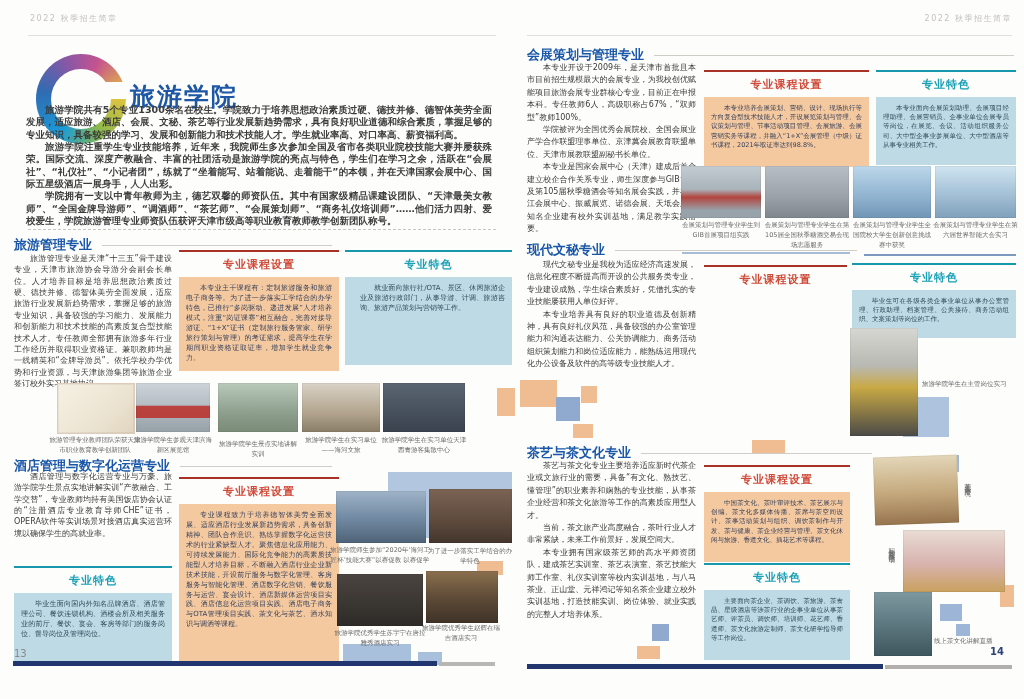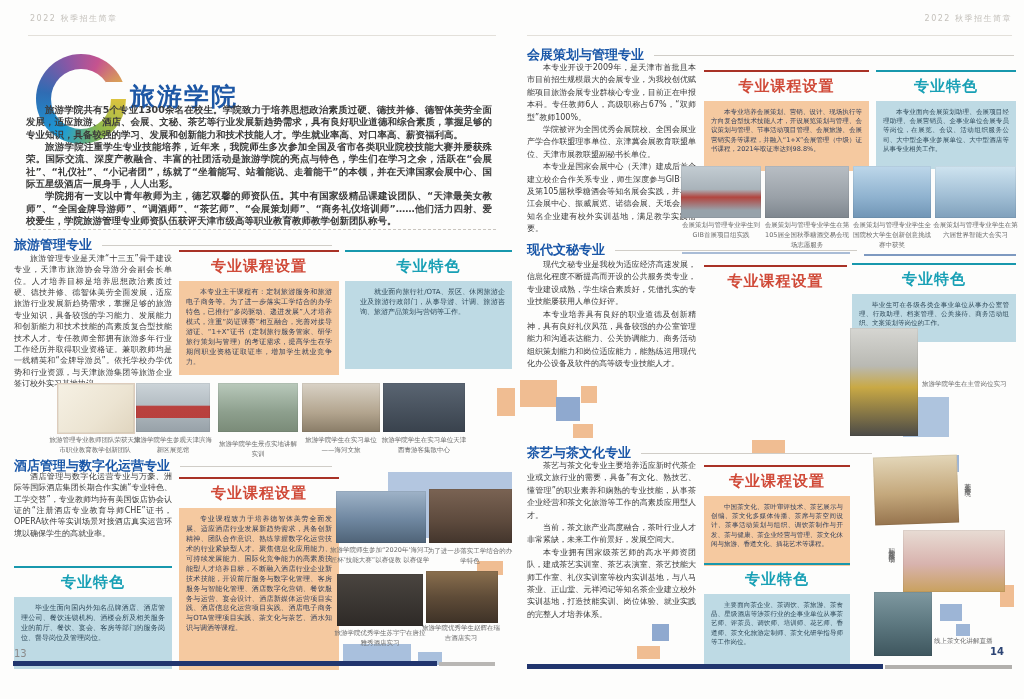--- a/index.html
+++ b/index.html
@@ -16,21 +16,21 @@
   .logo::after{content:"";position:absolute;right:-4px;top:28px;width:24px;height:17px;background:#fdfdfc;}
   .intro{font-size:9.5px;line-height:1.3;color:#3c3c3c;text-align:justify;}
   .para{margin:0;text-indent:2em;}
   .sec-head{display:flex;align-items:center;}
   .sec-title{font-size:13px;font-weight:bold;color:#1a57a8;white-space:nowrap;}
   .sec-line{flex:1;height:1px;background:#d0cdc7;margin-left:10px;}
   .colbody{font-size:8px;line-height:1.42;color:#3a3a3a;text-align:justify;}
   .colbody.loose{line-height:1.55;}
   .box-head{text-align:center;margin-bottom:5px;}
   .t-line{height:2px;margin-bottom:5px;}
-  .box-title{font-size:15px;font-weight:bold;letter-spacing:1px;}
+  .box-title{font-size:11px;font-weight:bold;letter-spacing:1px;}
   .courses .t-line{background:#a93226;}
   .courses .box-title{color:#d04a38;}
   .features .t-line{background:#1898ad;}
   .features .box-title{color:#18a0b5;}
   .box{font-size:7px;line-height:1.42;text-align:justify;padding:7px;}
   .box.sm{font-size:6.5px;}
   .courses .box{background:#f5c9a0;color:#35405a;}
   .features .box{background:#bedae4;color:#2f4a5a;}
   .photo{box-shadow:inset 0 0 0 1px rgba(0,0,0,.05);}
   .cap{font-size:6.5px;color:#6b6b6b;text-align:center;line-height:1.5;}
@@ -115,21 +115,21 @@
   <div class="abs cap" style="left:134px;top:436px;width:78px;">旅游学院学生参观天津滨海新区展览馆</div>
   <div class="abs cap" style="left:216px;top:440px;width:84px;">旅游学院学生景点实地讲解实训</div>
   <div class="abs cap" style="left:300px;top:436px;width:82px;">旅游学院学生在实习单位——海河文旅</div>
   <div class="abs cap" style="left:381px;top:436px;width:86px;">旅游学院学生在实习单位天津西青游客集散中心</div>
 
   <div class="abs sec-head" style="left:14px;top:457px;width:318px;">
     <span class="sec-title">酒店管理与数字化运营专业</span>
     <span class="sec-line"></span>
   </div>
   <div class="abs colbody" style="left:14px;top:471px;width:158px;">
-    <p class="para">酒店管理与数字化运营专业与万豪、洲际等国际酒店集团长期合作实施“专业特色、工学交替”，专业教师均持有美国饭店协会认证的“注册酒店专业教育导师CHE”证书，OPERA软件等实训场景对接酒店真实运营环境以确保学生的高就业率。</p>
+    <p class="para">酒店管理与数字化运营专业与万豪、旅游学院学生景点实地讲解实训“产教融合、工学交替”，专业教师均持有美国饭店协会认证的“注册酒店专业教育导师CHE”证书，OPERA软件等实训场景对接酒店真实运营环境以确保学生的高就业率。</p>
   </div>
   <div class="abs features" style="left:14px;top:566px;width:158px;">
     <div class="box-head">
       <div class="t-line"></div>
       <div class="box-title">专业特色</div>
     </div>
     <div class="box" style="min-height:58px;">
       <p class="para">毕业生面向国内外知名品牌酒店、酒店管理公司、餐饮连锁机构、酒楼会所及相关服务业的前厅、餐饮、宴会、客房等部门的服务岗位、督导岗位及管理岗位。</p>
     </div>
   </div>

